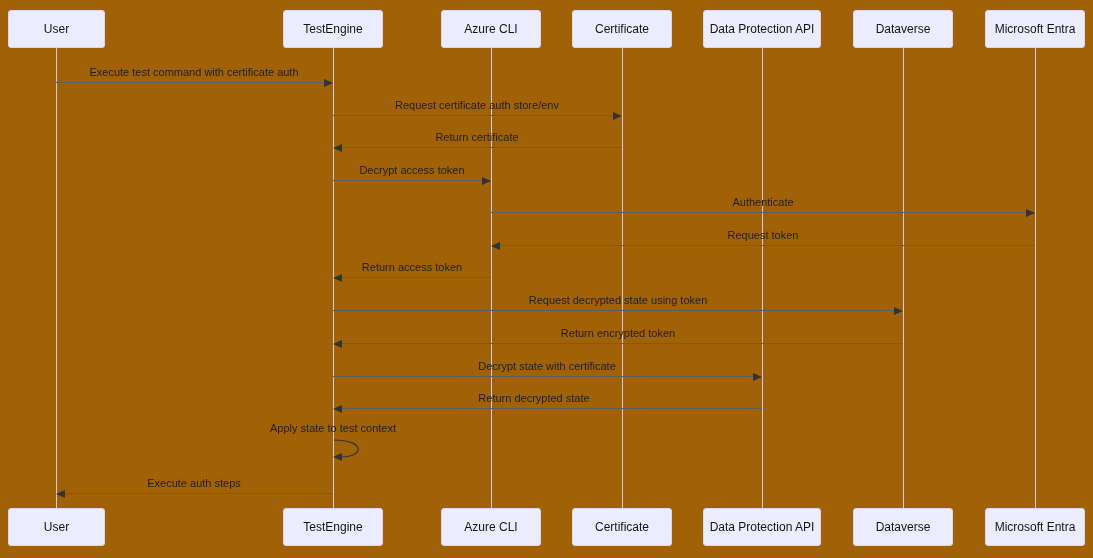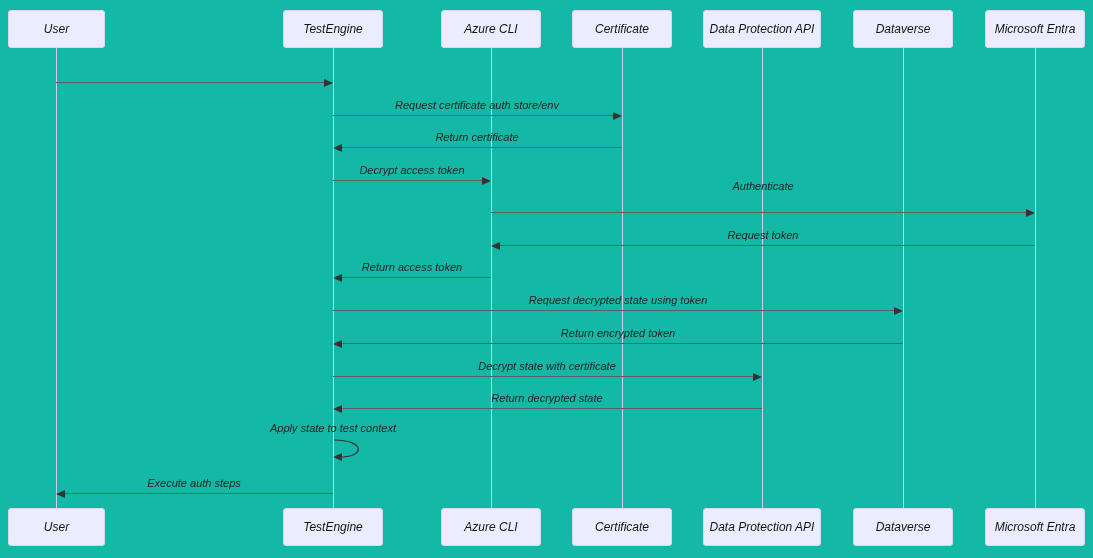--- a/index.html
+++ b/index.html
@@ -1,18 +1,18 @@
 <!DOCTYPE html>
 <html><head>
 <meta charset="utf-8">
 <style>
   html,body{margin:0;padding:0;background:#ffffff;}
   .stage{
-    position:relative;width:1093px;height:558px;background:#14b8a6;
-    font-family:"Liberation Sans",sans-serif;overflow:hidden;font-style:italic;
+    position:relative;width:1093px;height:558px;background:#a16207;
+    font-family:"Liberation Sans",sans-serif;overflow:hidden;
   }
   .actor{
     position:absolute;height:38px;box-sizing:border-box;
     background:#ECECFF;border:1px solid #d9d6f2;border-radius:3px;
     display:flex;align-items:center;justify-content:center;
     font-size:12px;color:#141414;
   }
   .lifeline{
     position:absolute;top:48px;height:460px;width:1px;background:#cfcce8;
   }
@@ -85,36 +85,37 @@
   <div class="actor" style="left:703px;top:508px;width:118px">
       <span>Data Protection API</span>
     </div>
   <div class="actor" style="left:853px;top:508px;width:100px">
       <span>Dataverse</span>
     </div>
   <div class="actor" style="left:985px;top:508px;width:100px">
       <span>Microsoft Entra</span>
     </div>
 
+  <div class="msg-label" style="left:194px;top:66px">Execute test command with certificate auth</div>
   <div class="msg-line" style="left:56px;top:82px;width:269px"></div>
   <div class="ah-r" style="left:324px;top:79px"></div>
 
   <div class="msg-label" style="left:477px;top:99px">Request certificate auth store/env</div>
   <div class="msg-line" style="left:333px;top:115px;width:281px"></div>
   <div class="ah-r" style="left:613px;top:112px"></div>
 
   <div class="msg-label" style="left:477px;top:131px">Return certificate</div>
   <div class="msg-line" style="left:341px;top:147px;width:281px"></div>
   <div class="ah-l" style="left:333px;top:144px"></div>
 
   <div class="msg-label" style="left:412px;top:164px">Decrypt access token</div>
   <div class="msg-line" style="left:333px;top:180px;width:150px"></div>
   <div class="ah-r" style="left:482px;top:177px"></div>
 
-  <div class="msg-label" style="left:763px;top:180px">Authenticate</div>
+  <div class="msg-label" style="left:763px;top:196px">Authenticate</div>
   <div class="msg-line" style="left:491px;top:212px;width:536px"></div>
   <div class="ah-r" style="left:1026px;top:209px"></div>
 
   <div class="msg-label" style="left:763px;top:229px">Request token</div>
   <div class="msg-line" style="left:499px;top:245px;width:536px"></div>
   <div class="ah-l" style="left:491px;top:242px"></div>
 
   <div class="msg-label" style="left:412px;top:261px">Return access token</div>
   <div class="msg-line" style="left:341px;top:277px;width:150px"></div>
   <div class="ah-l" style="left:333px;top:274px"></div>
@@ -124,21 +125,21 @@
   <div class="ah-r" style="left:894px;top:307px"></div>
 
   <div class="msg-label" style="left:618px;top:327px">Return encrypted token</div>
   <div class="msg-line" style="left:341px;top:343px;width:562px"></div>
   <div class="ah-l" style="left:333px;top:340px"></div>
 
   <div class="msg-label" style="left:547px;top:360px">Decrypt state with certificate</div>
   <div class="msg-line" style="left:333px;top:376px;width:421px"></div>
   <div class="ah-r" style="left:753px;top:373px"></div>
 
-  <div class="msg-label" style="left:547px;top:392px">Return decrypted state</div>
+  <div class="msg-label" style="left:534px;top:392px">Return decrypted state</div>
   <div class="msg-line" style="left:341px;top:408px;width:421px"></div>
   <div class="ah-l" style="left:333px;top:405px"></div>
 
   <div class="msg-label" style="left:333px;top:422px">Apply state to test context</div>
   <svg class="selfloop" style="left:333px;top:437px" width="40" height="26">
     <path d="M1,3 C32,3 32,20 8,20" stroke="#333333" stroke-width="1.2" fill="none"></path>
     <polygon points="0,20 9,16 9,24" fill="#333333"></polygon>
   </svg>
 
   <div class="msg-label" style="left:194px;top:477px">Execute auth steps</div>

